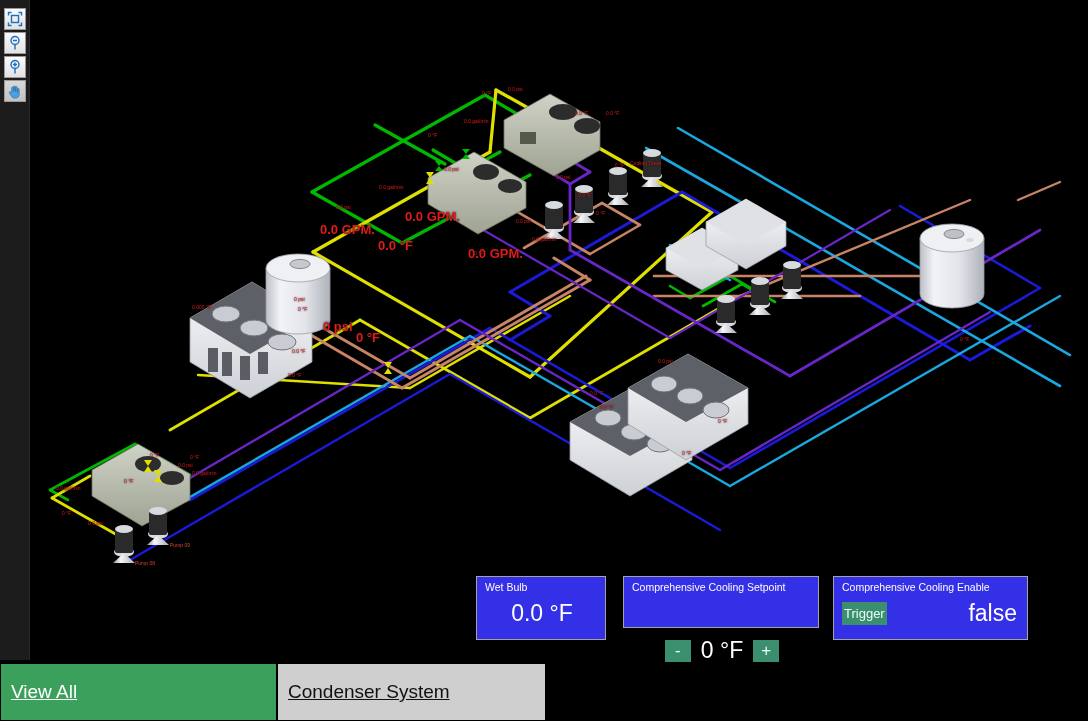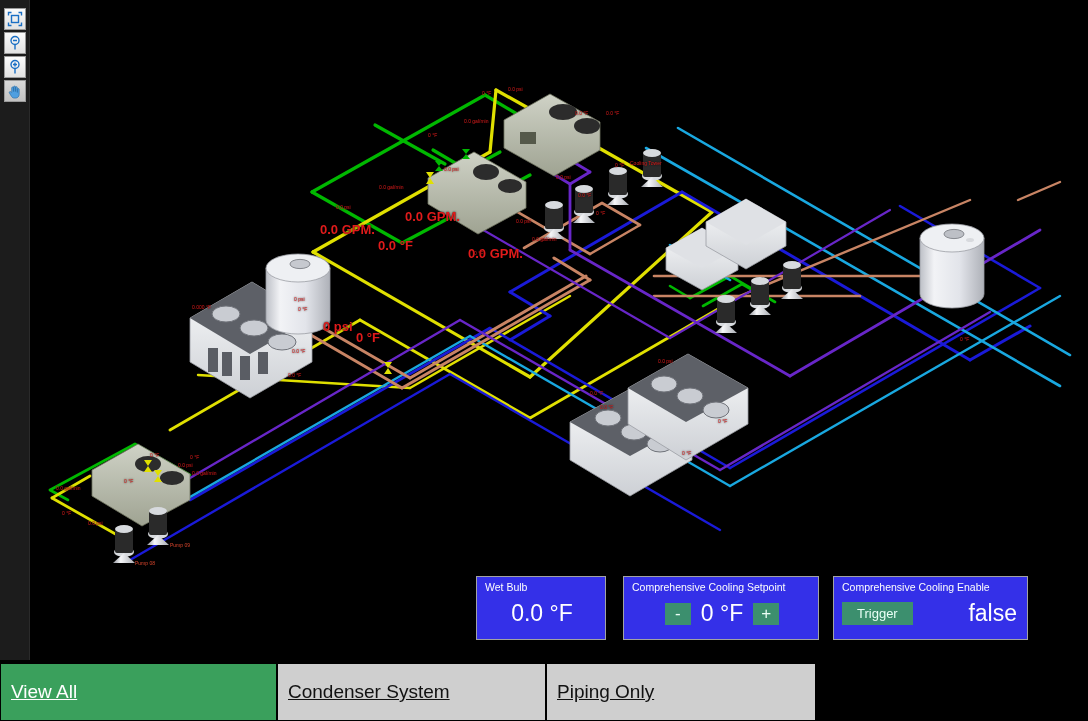--- a/index.html
+++ b/index.html
@@ -67,26 +67,26 @@
   .sq-btn {
     background: #3c8f6e; color: #eafff5;
     border: none; font-size: 17px; line-height: 1;
     width: 26px; height: 22px;
     display: flex; align-items: center; justify-content: center;
     cursor: pointer; font-family: "Liberation Sans", sans-serif;
   }
   .trigger-btn {
     background: #3c8f6e; color: #e9fff6;
     border: none; font-size: 13px;
-    padding: 4px 15px; cursor: pointer;
+    padding: 4px 2px; cursor: pointer;
     font-family: "Liberation Sans", sans-serif;
   }
 
   #panel-wetbulb  { left: 476px; top: 576px; width: 130px; height: 64px; }
-  #panel-setpoint { left: 623px; top: 576px; width: 196px; height: 64px; }
+  #panel-setpoint { left: 623px; top: 576px; width: 196px; height: 52px; gap: 43px; }
   #panel-enable   { left: 833px; top: 576px; width: 195px; height: 64px; }
 
   
   #tabbar {
     position: absolute; left: 0; bottom: 0;
     width: 1088px; height: 58px;
     display: flex; background: #000;
   }
   .tab {
     height: 58px; background: #cfcfcf; color: #111;
@@ -503,16 +503,15 @@
     <div class="panel-title">Comprehensive Cooling Enable</div>
     <div class="panel-body">
       <button class="trigger-btn">Trigger</button>
       <div class="panel-value right">false</div>
     </div>
   </div>
 
   <div id="tabbar">
     <div class="tab active">View All</div>
     <div class="tab">Condenser System</div>
-    <div class="tab">Piping Only</div>
   </div>
 
 </div>
 
 </body></html>

